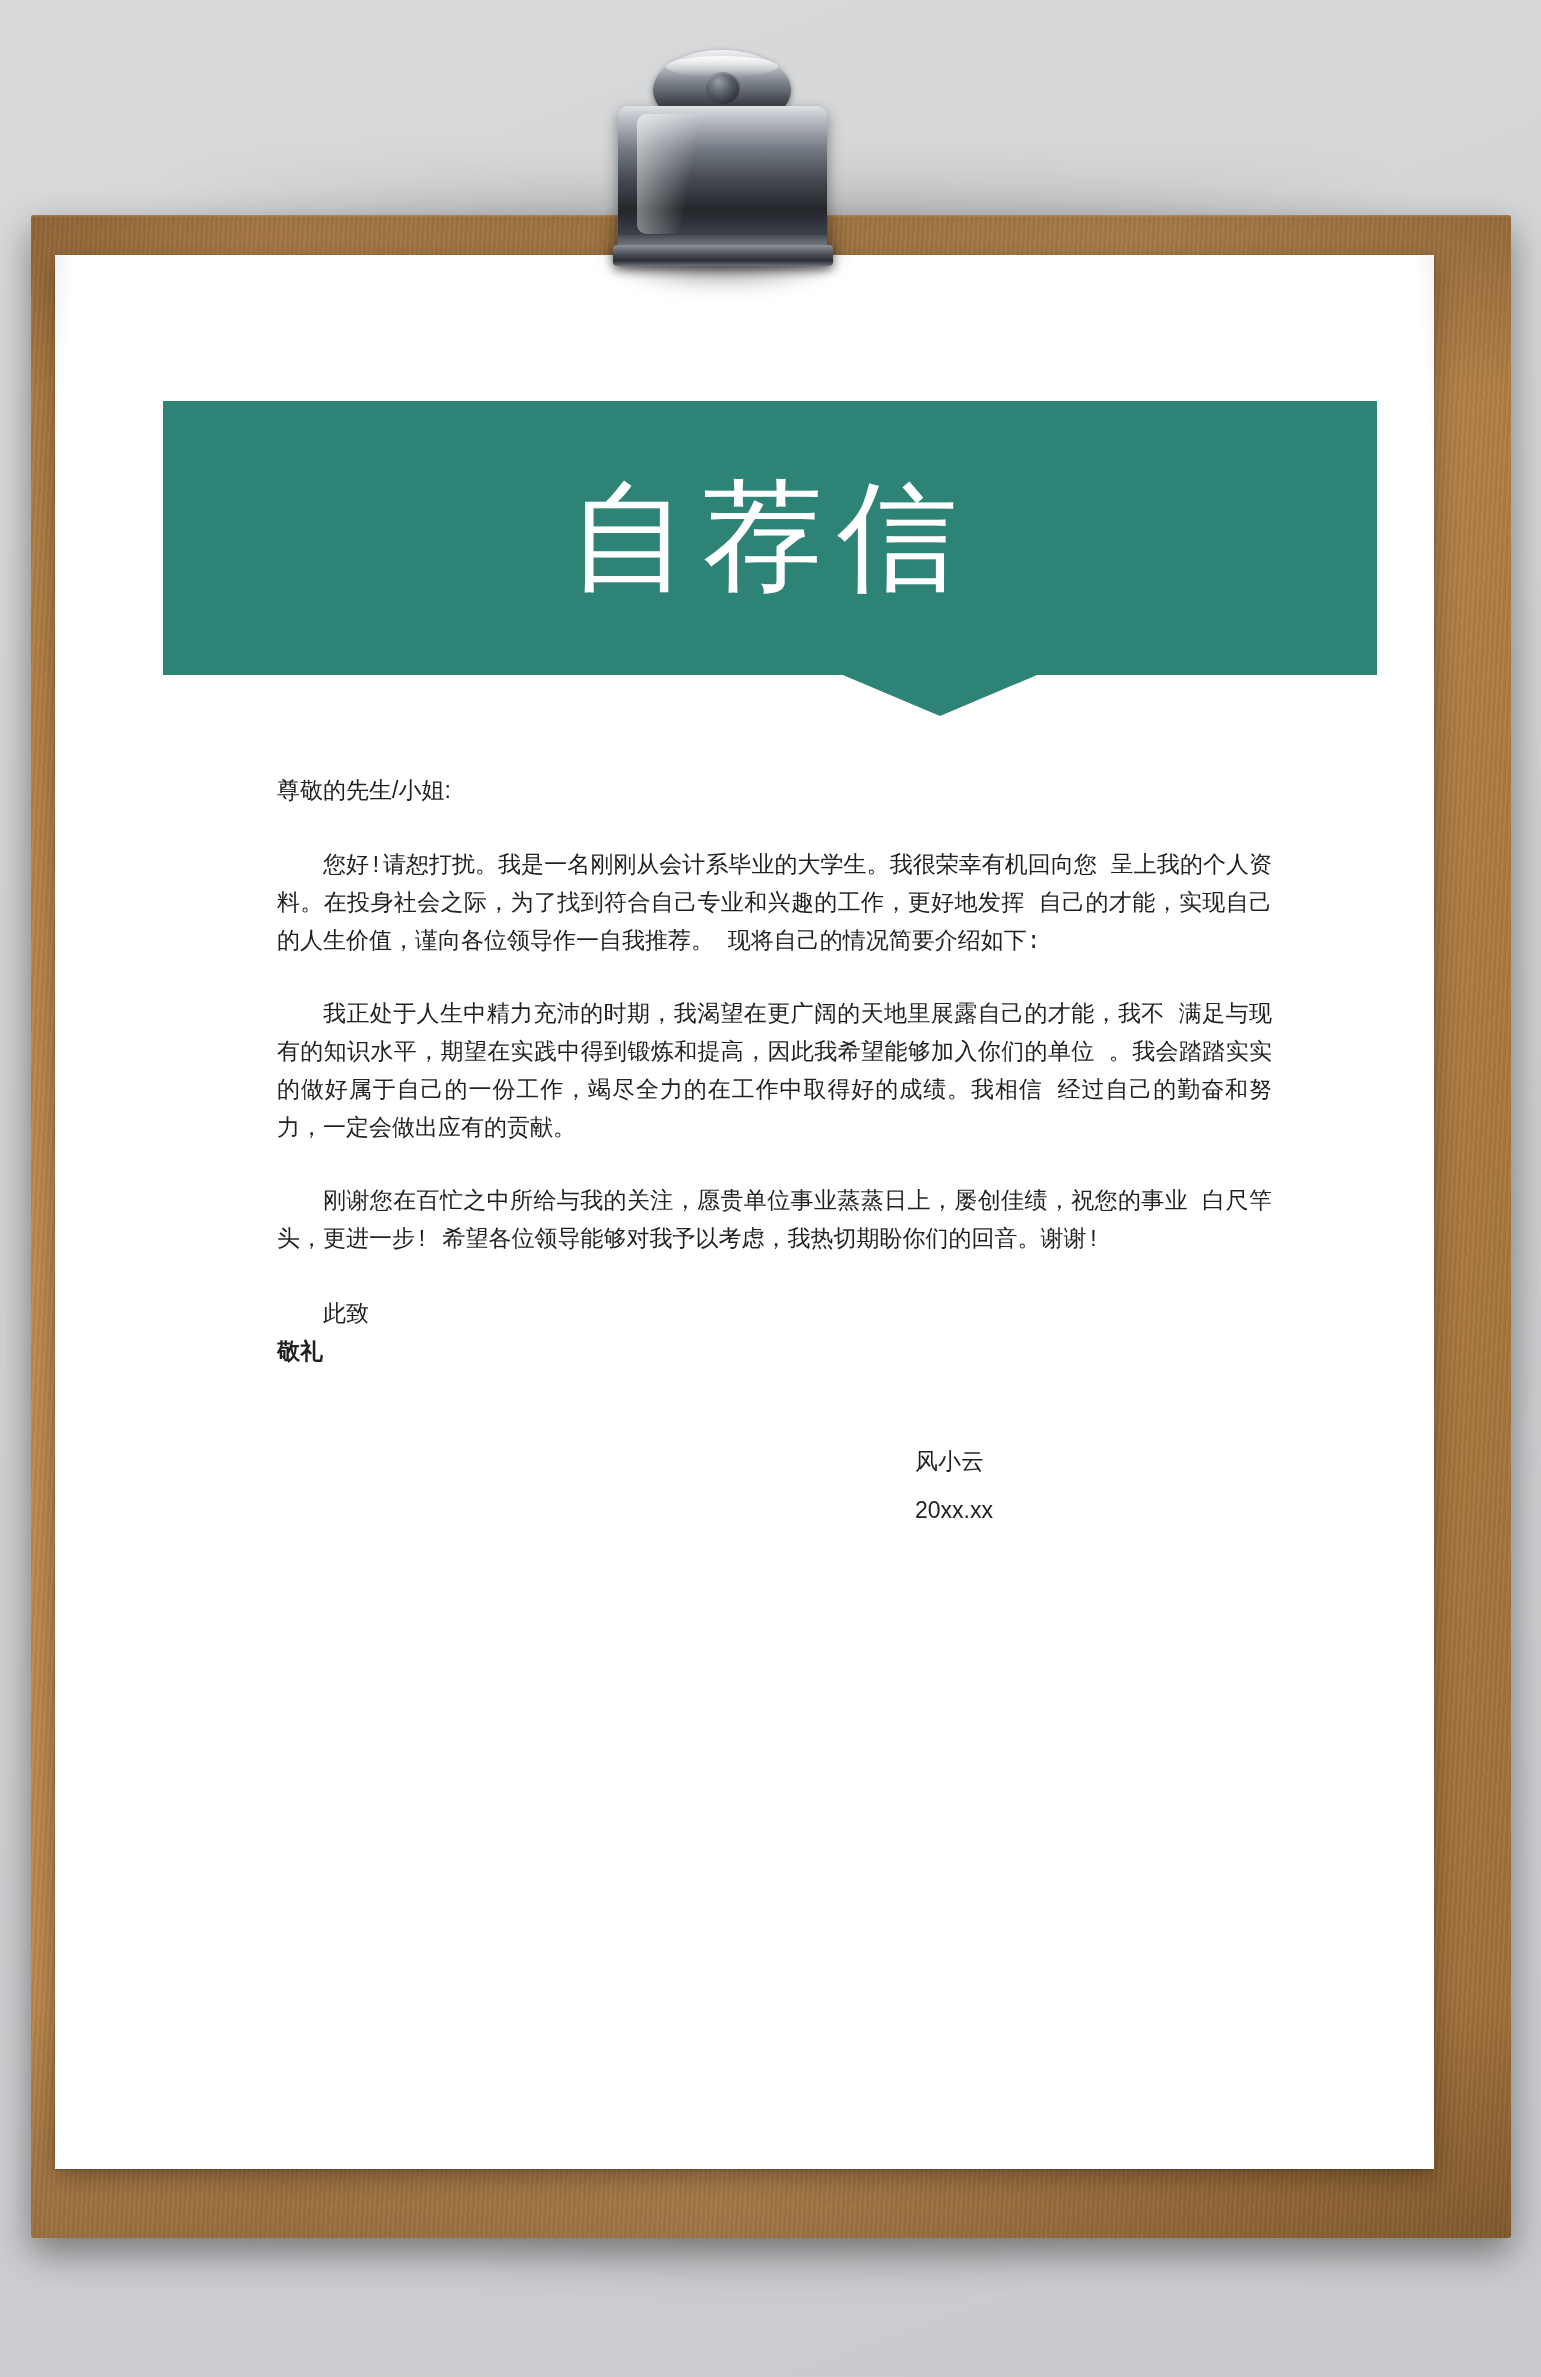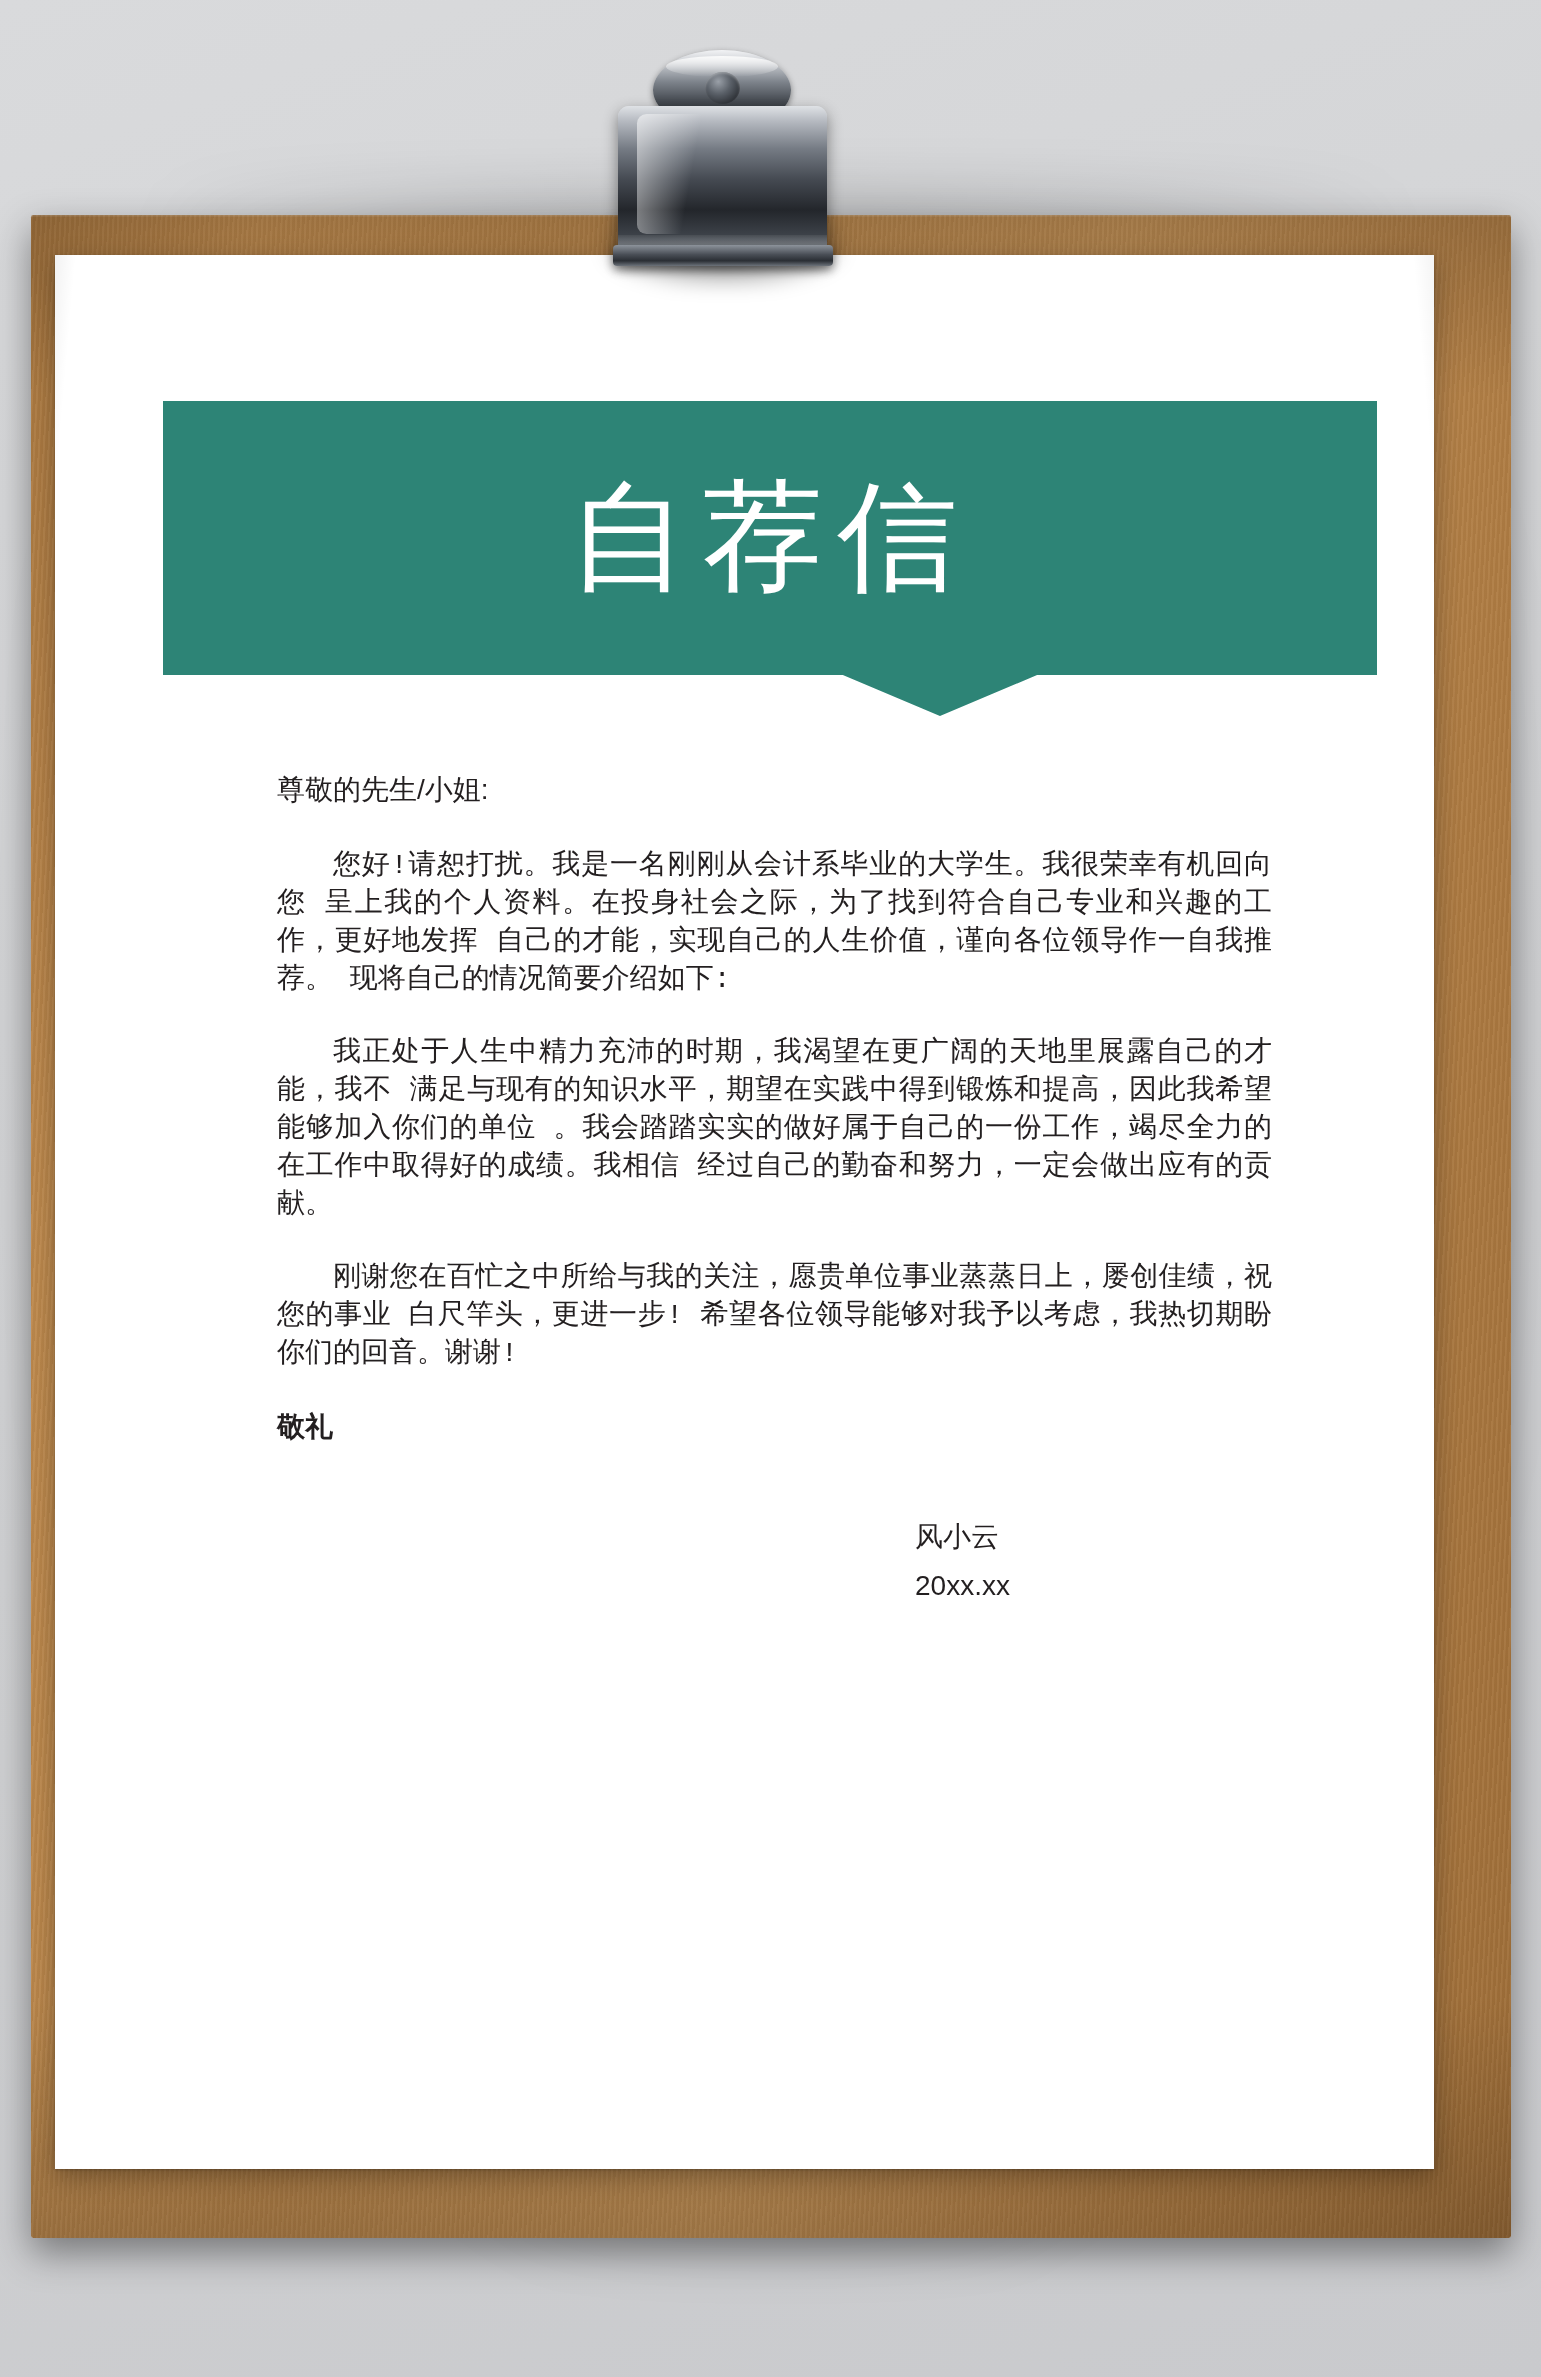--- a/index.html
+++ b/index.html
@@ -109,21 +109,21 @@
     display:flex; align-items:center; justify-content:center;
     color:#ffffff; font-size:120px; letter-spacing:14.4px;
     font-weight:400; line-height:1;
     padding-bottom:3.2px;
   }
 
   
   .letter{
     position:absolute; left:277px; top:771px; width:995px;
     color:#231f20;
-    font-size:28px;
+    font-size:23px;
     line-height:38px;
   }
   .salutation{ margin-bottom:38px; }
   .para{
     text-indent:2em;
     text-align:justify;
     margin-bottom:35px;
     font-family:Liberation Mono, monospace;
   }
   .closing-line{ text-indent:2em; margin-bottom:0; }
@@ -160,20 +160,21 @@
   <div class="banner-title">自荐信</div>
 </div>
 
 <div class="letter">
   <div class="salutation">尊敬的先生/小姐:</div>
 
   <p class="para">您好!请恕打扰。我是一名刚刚从会计系毕业的大学生。我很荣幸有机回向您 呈上我的个人资料。在投身社会之际，为了找到符合自己专业和兴趣的工作，更好地发挥 自己的才能，实现自己的人生价值，谨向各位领导作一自我推荐。 现将自己的情况简要介绍如下:</p>
   <p class="para">我正处于人生中精力充沛的时期，我渴望在更广阔的天地里展露自己的才能，我不 满足与现有的知识水平，期望在实践中得到锻炼和提高，因此我希望能够加入你们的单位 。我会踏踏实实的做好属于自己的一份工作，竭尽全力的在工作中取得好的成绩。我相信 经过自己的勤奋和努力，一定会做出应有的贡献。</p>
   <p class="para">刚谢您在百忙之中所给与我的关注，愿贵单位事业蒸蒸日上，屡创佳绩，祝您的事业 白尺竿头，更进一步! 希望各位领导能够对我予以考虑，我热切期盼你们的回音。谢谢!</p>
 
+  <div class="closing-line">此致</div>
   <div class="closing-line2">敬礼</div>
 
   <div class="sign-block">
     <div class="sign-name">风小云</div>
     <div class="sign-date">20xx.xx</div>
   </div>
 </div>
 
 
 </body></html>

